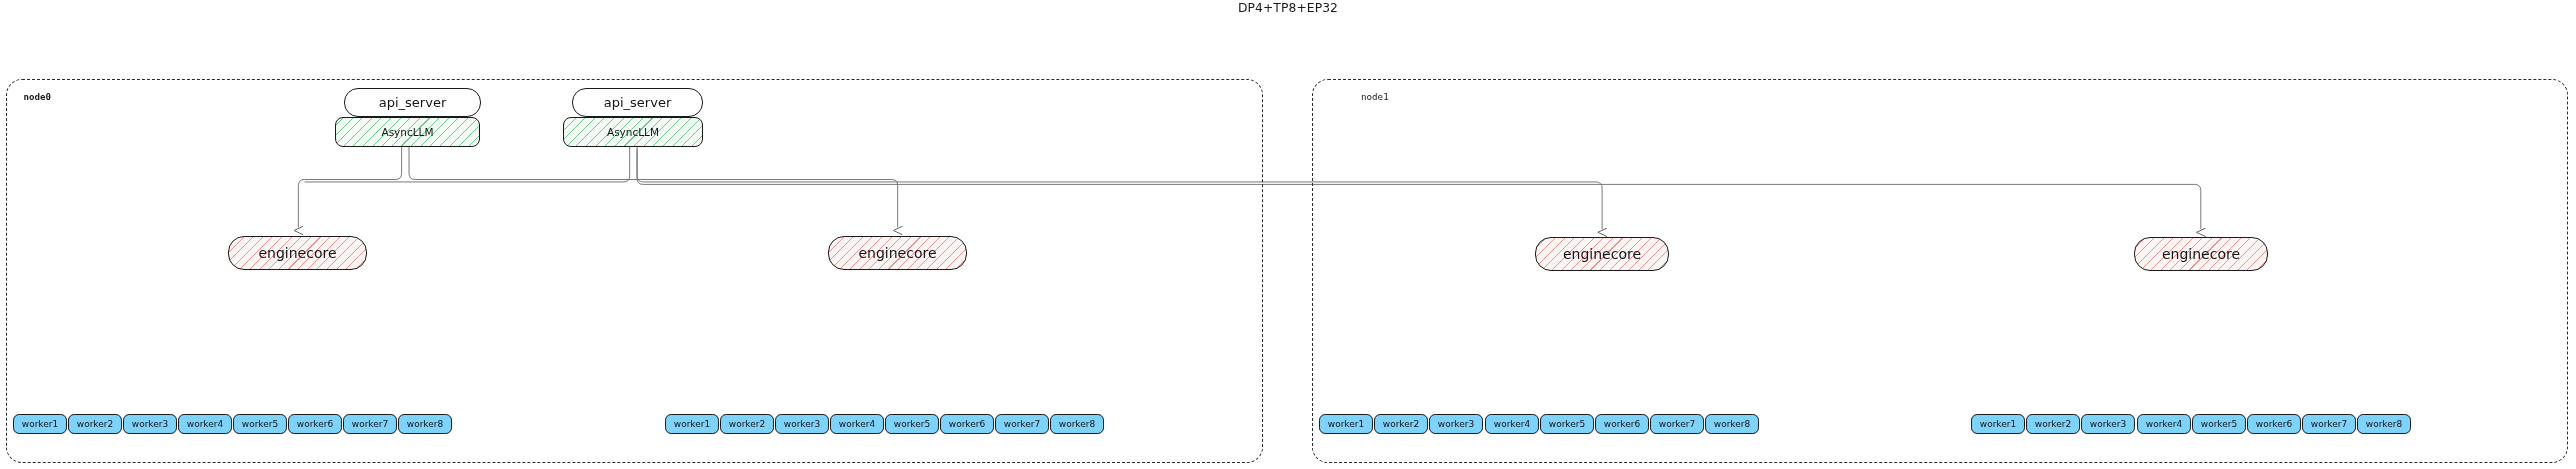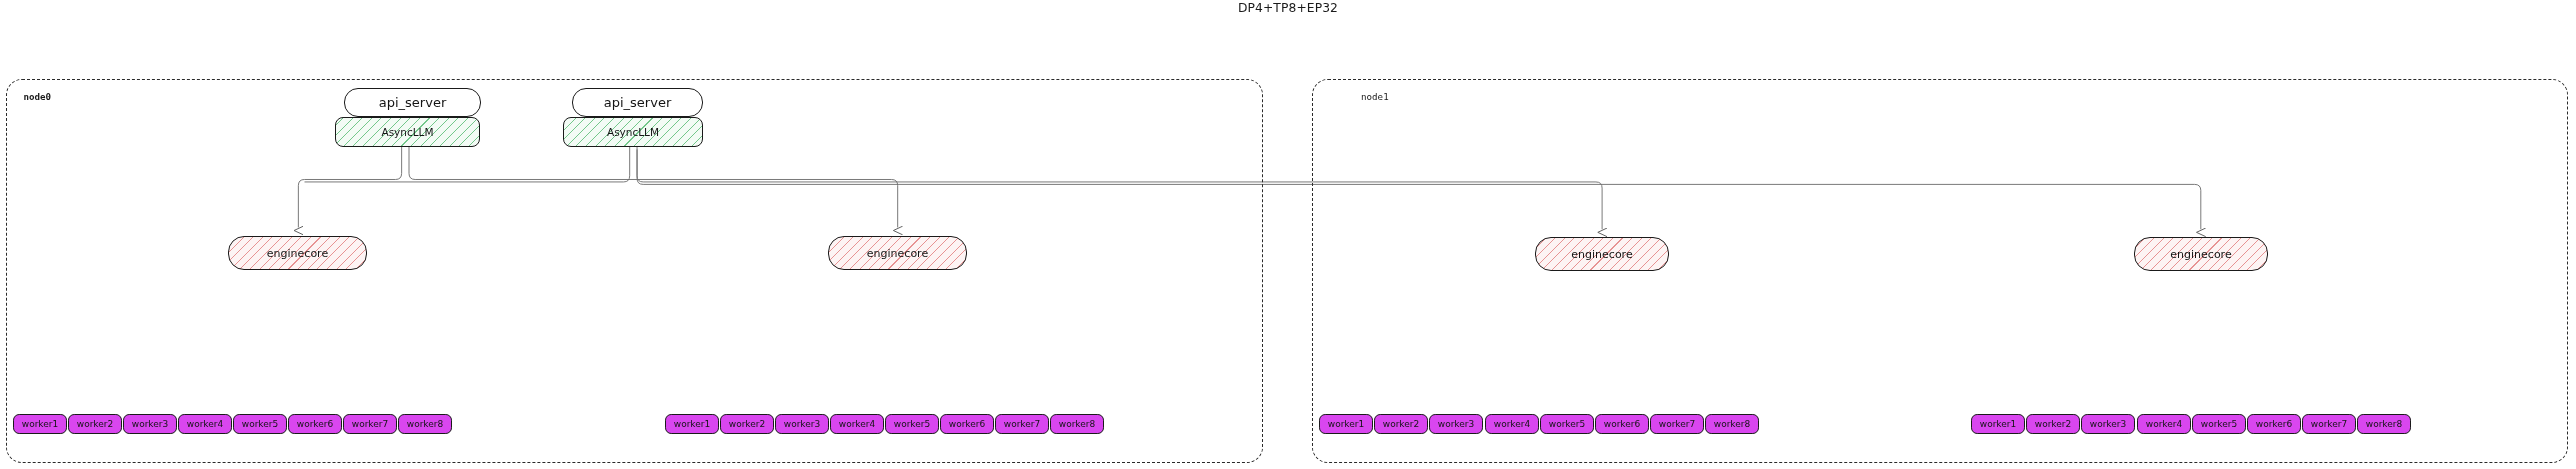--- a/index.html
+++ b/index.html
@@ -87,37 +87,37 @@
     background-image: repeating-linear-gradient(
       -45deg,
       rgba(93, 190, 120, 0.85) 0px,
       rgba(93, 190, 120, 0.85) 0.8px,
       rgba(0, 0, 0, 0) 0.8px,
       rgba(0, 0, 0, 0) 6.8px
     );
   }
 
   .box-engine {
-    font-size: 11px;
+    font-size: 14px;
     border-radius: 16px;
     background-color: #fdf4f4;
     background-image: repeating-linear-gradient(
       -45deg,
       rgba(227, 130, 130, 0.85) 0px,
       rgba(227, 130, 130, 0.85) 0.8px,
       rgba(0, 0, 0, 0) 0.8px,
       rgba(0, 0, 0, 0) 6.8px
     );
   }
 
   .box-worker {
     font-size: 9px;
     border-radius: 6.2px;
     border-width: 1.2px;
-    background: #d946ef;
+    background: #7dd3fc;
   }
 </style>
 </head>
 <body>
 
 <div id="stage">
 
   <div class="diagram-title">DP4+TP8+EP32</div>
 
   <svg id="wires" viewBox="0 0 4188 763" width="2576" height="469" xmlns="http://www.w3.org/2000/svg">

